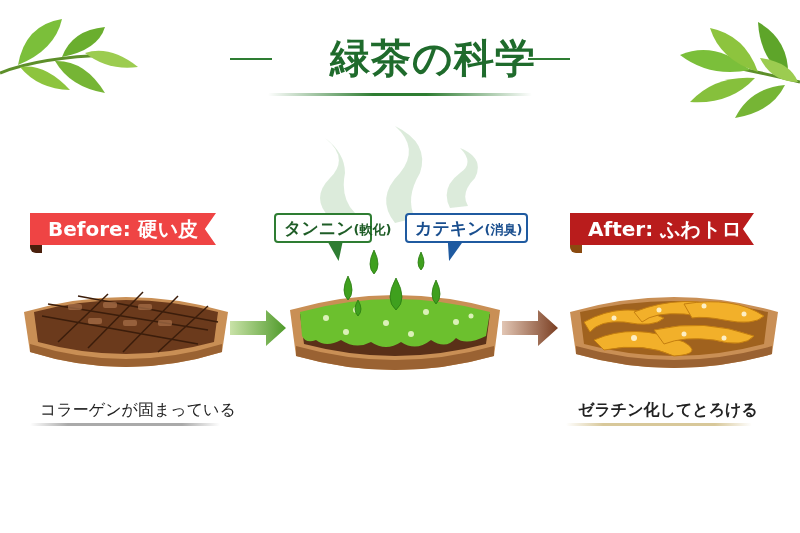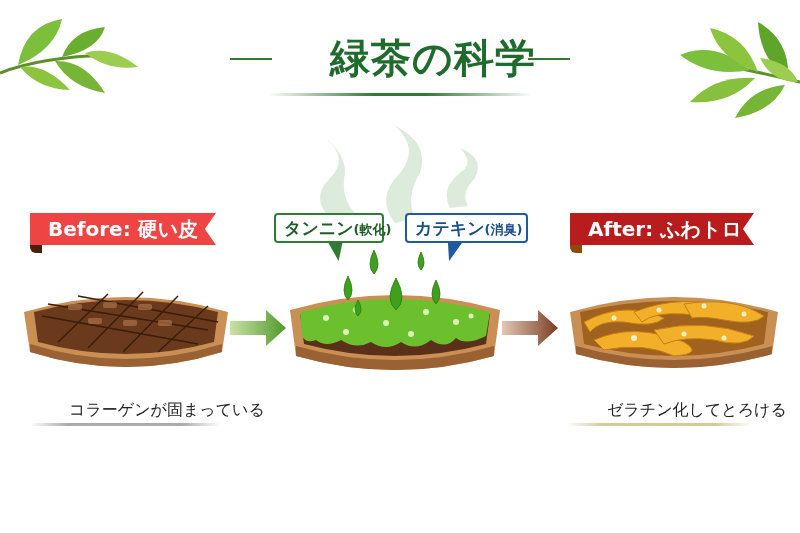--- a/index.html
+++ b/index.html
@@ -19,32 +19,32 @@
             clip-path: polygon(0 0, 100% 0, 94% 50%, 100% 100%, 0 100%); }
   .ribbon-fold { width:12px; height:10px; border-radius:0 0 0 6px; }
   .ribbon-before { left:30px; top:213px; width:186px; background:#ef4444; }
   .fold-before { left:30px; top:243px; background:#4a200d; }
   .ribbon-after { left:570px; top:213px; width:184px; background:#b91c1c; }
   .fold-after { left:570px; top:243px; background:#8a4a10; }
 
   
   .callout { height:30px; line-height:26px; border:2px solid; border-radius:4px; background:#fff; font-weight:bold; font-size:17px; padding:0 8px; box-sizing:border-box; white-space:nowrap; }
   .callout small { font-size:13px; }
-  .callout-tannin { left:274px; top:213px; width:110px; border-color:#2e7d32; color:#1f5d27; }
+  .callout-tannin { left:274px; top:213px; width:98px; border-color:#2e7d32; color:#1f5d27; }
   .callout-catechin { left:405px; top:213px; width:123px; border-color:#1f5aa0; color:#1a4f8f; }
   .tail { width:0; height:0; }
   .tail-tannin { left:330px; top:243px; border-left:7px solid transparent; border-right:7px solid transparent; border-top:18px solid #2e7d32; transform:skewX(10deg); }
   .tail-catechin { left:445px; top:243px; border-left:7px solid transparent; border-right:7px solid transparent; border-top:18px solid #1f5aa0; transform:skewX(-18deg); }
 
   
-  .caption { font-size:16px; color:#222; white-space:nowrap;margin-left:29px; }
+  .caption { font-size:16px; color:#222; white-space:nowrap; }
   .caption-line { height:3px; border-radius:2px; }
   .cap-before { left:40px; top:400px; }
   .line-before { left:30px; top:423px; width:190px; background:linear-gradient(90deg, rgba(150,150,150,0), #aaa 20%, #aaa 80%, rgba(150,150,150,0)); }
-  .cap-after { left:578px; top:400px; }
+  .cap-after { left:578px; top:400px;font-weight:bold; }
   .line-after { left:566px; top:423px; width:186px; background:linear-gradient(90deg, rgba(200,180,120,0), #d8c89a 20%, #d8c89a 80%, rgba(200,180,120,0)); }
 
   svg { position:absolute; overflow:visible; }
 </style>
 </head>
 <body>
 
 <svg style="left:0;top:5px;" width="140" height="90" viewBox="0 0 140 90">
   <path d="M0 68 Q40 52 110 50" stroke="#5d8f2a" stroke-width="3" fill="none"></path>
   <path d="M18 60 Q25 20 62 14 Q55 45 18 60Z" fill="#7bbf3a"></path>

